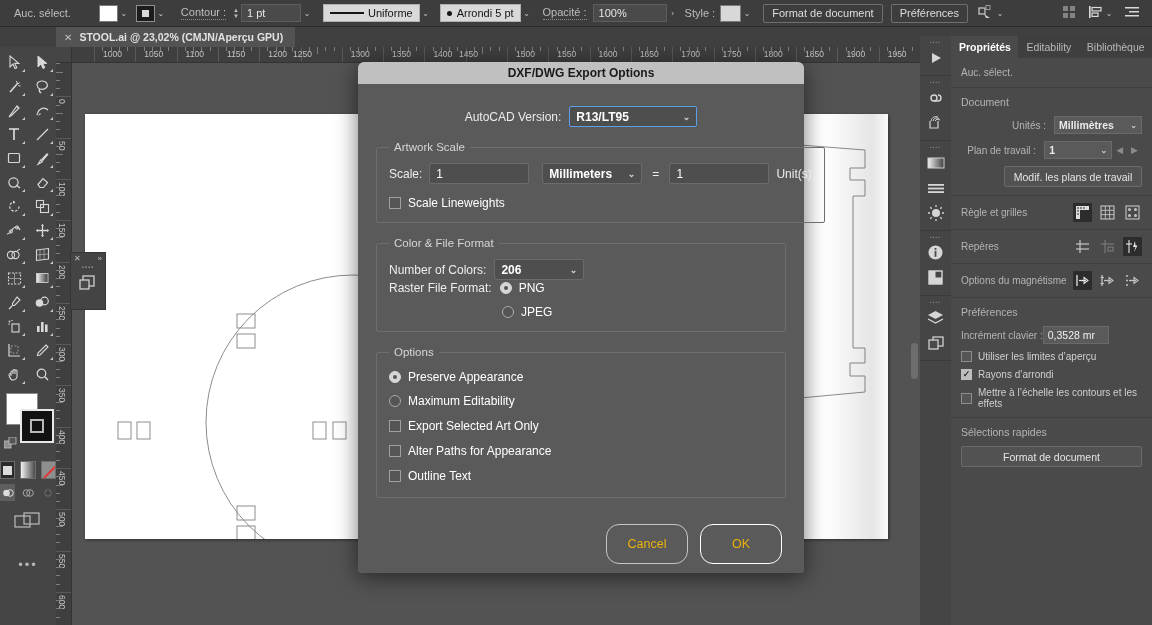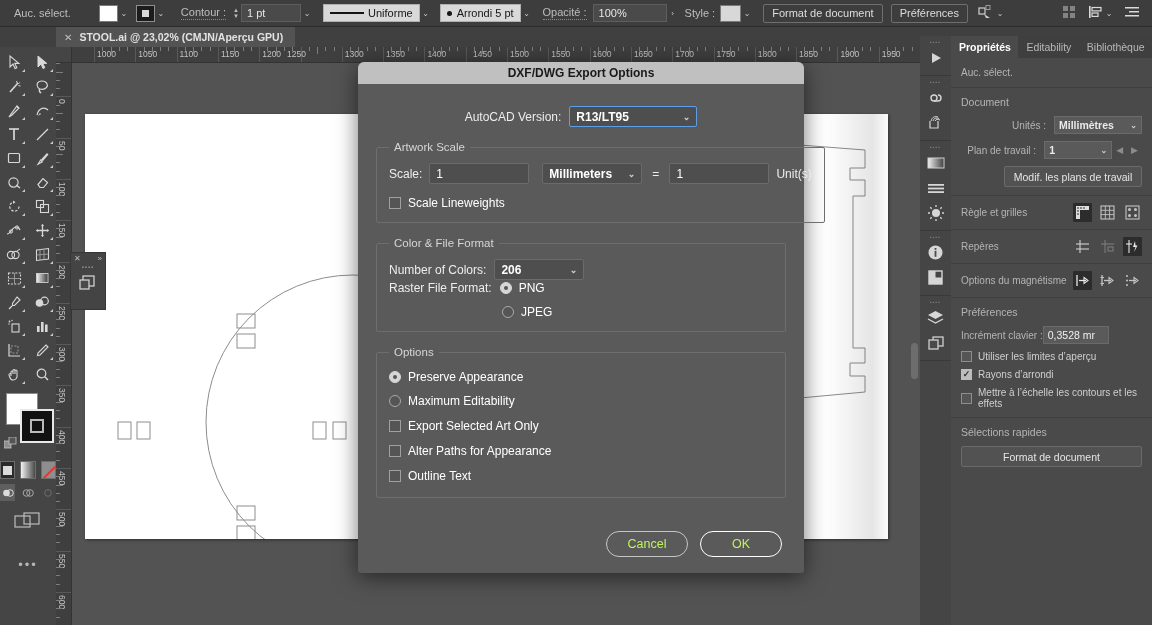--- a/index.html
+++ b/index.html
@@ -141,21 +141,21 @@
     position: absolute; left: 72px; top: 47px; width: 848px; height: 16px;
     background: #3f3f3f; border-bottom: 1px solid #333; overflow: hidden;
   }
   #ruler-v {
     position: absolute; left: 56px; top: 63px; width: 16px; height: 562px;
     background: #3f3f3f; border-right: 1px solid #333; overflow: hidden;
   }
   .rh-tick { position: absolute; top: 0; width: 1px; height: 5px; background: #7d7d7d; }
   .rh-tick.major { height: 16px; background: #595959; }
   .rh-lab {
-    position: absolute; top: 2px; font-size: 8.5px; color: #c2c2c2; padding-left: 3px;
+    position: absolute; top: 2px; font-size: 8.5px; color: #c2c2c2; padding-left: 9px;
     font-family: "Liberation Sans", sans-serif;
   }
   .rv-tick { position: absolute; left: 0; height: 1px; width: 5px; background: #7d7d7d; }
   .rv-tick.major { width: 16px; background: #595959; }
   .rv-lab {
     position: absolute; left: 1px; font-size: 8.5px; color: #c2c2c2;
     writing-mode: vertical-rl; text-orientation: mixed;
   }
 
   
@@ -285,22 +285,22 @@
   }
   .drad {
     width: 12px; height: 12px; border-radius: 50%; background: #555; border: 1px solid #a9a9a9;
     flex: 0 0 auto; display: flex; align-items: center; justify-content: center;
   }
   .drad.on { background: #d6d6d6; border-color: #d6d6d6; }
   .drad.on::after { content:''; width: 4px; height: 4px; border-radius:50%; background:#555; display:block; }
   .dchk span { font-size: 12px; color: #ffffff; }
   #dlg-foot { height: 58px; display: flex; align-items: center; justify-content: flex-end; padding-right: 22px; gap: 12px; }
   .pill {
-    height: 26px; min-width: 82px; border-radius: 13px; border: 1px solid #c6c6c6;
-    background: transparent; color: #bef264; font-size: 12.5px;
+    height: 40px; min-width: 82px; border-radius: 13px; border: 1px solid #c6c6c6;
+    background: transparent; color: #eab308; font-size: 12.5px;
     display: flex; align-items: center; justify-content: center; cursor: pointer;
   }
   .pill.primary { border-color: #ffffff; }
 </style>
 </head>
 <body>
 
 <div id="app">
 
   <div id="control-bar">
@@ -708,21 +708,21 @@
       <div class="rh-tick" style="left: 327.62px; height: 7px;"></div>
       <div class="rh-tick" style="left: 335.88px; height: 4px;"></div>
       <div class="rh-tick" style="left: 344.14px; height: 4px;"></div>
       <div class="rh-tick major" style="left: 352.4px;"></div>
       <div class="rh-lab" style="left: 352.4px;">1400</div>
       <div class="rh-tick" style="left: 360.66px; height: 4px;"></div>
       <div class="rh-tick" style="left: 368.92px; height: 7px;"></div>
       <div class="rh-tick" style="left: 377.18px; height: 4px;"></div>
       <div class="rh-tick" style="left: 385.44px; height: 4px;"></div>
       <div class="rh-tick major" style="left: 393.7px;"></div>
-      <div class="rh-lab" style="left: 398px;">1450</div>
+      <div class="rh-lab" style="left: 378px;">1450</div>
       <div class="rh-tick" style="left: 401.96px; height: 4px;"></div>
       <div class="rh-tick" style="left: 410.22px; height: 7px;"></div>
       <div class="rh-tick" style="left: 418.48px; height: 4px;"></div>
       <div class="rh-tick" style="left: 426.74px; height: 4px;"></div>
       <div class="rh-tick major" style="left: 435px;"></div>
       <div class="rh-lab" style="left: 435px;">1500</div>
       <div class="rh-tick" style="left: 443.26px; height: 4px;"></div>
       <div class="rh-tick" style="left: 451.52px; height: 7px;"></div>
       <div class="rh-tick" style="left: 459.78px; height: 4px;"></div>
       <div class="rh-tick" style="left: 468.04px; height: 4px;"></div>

